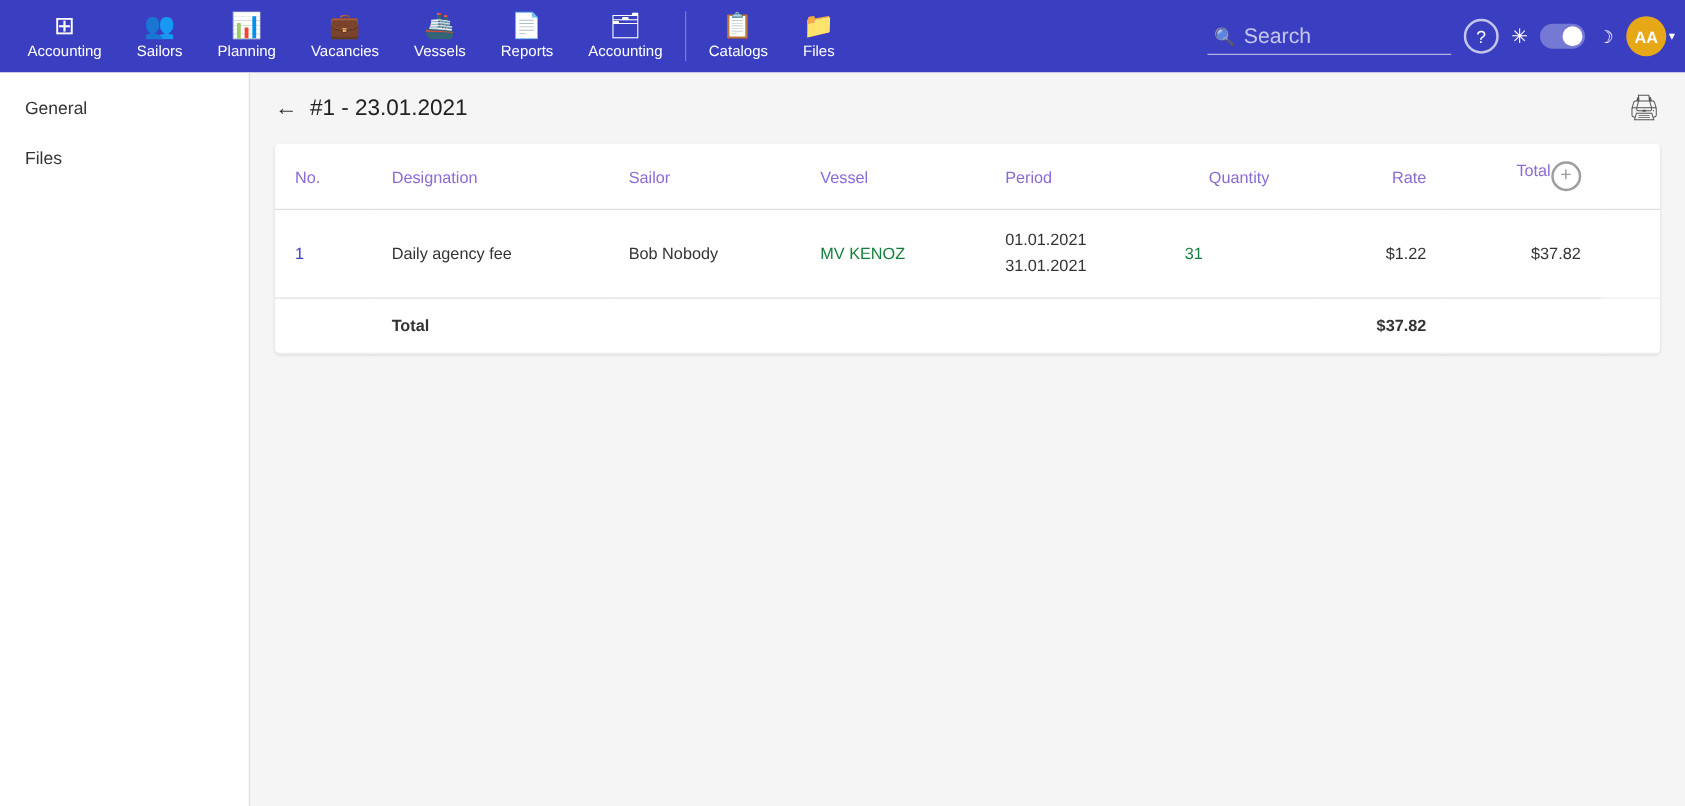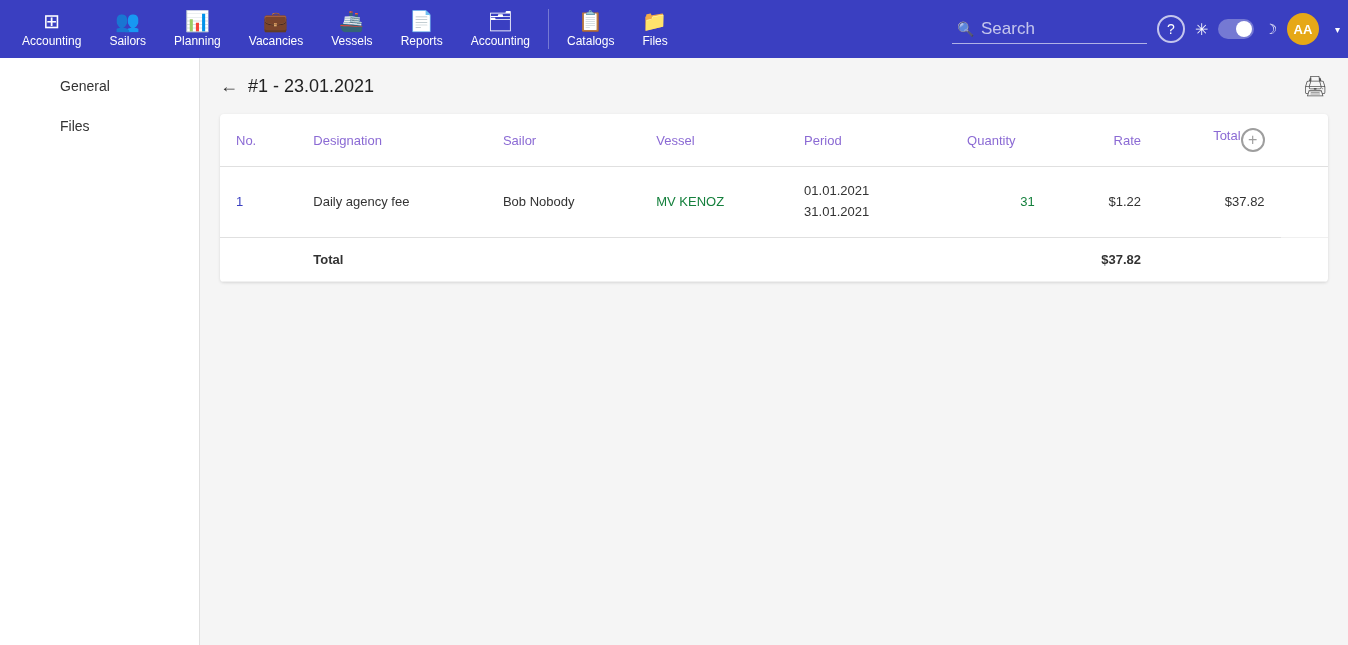--- a/index.html
+++ b/index.html
@@ -98,21 +98,21 @@
       border-radius: 50%;
       background: #e6a817;
       display: flex;
       align-items: center;
       justify-content: center;
       color: white;
       font-weight: bold;
       font-size: 13px;
       cursor: pointer;
     }
-    .user-dropdown { display: flex; align-items: center; gap: 16px; cursor: pointer; }
+    .user-dropdown { display: flex; align-items: center; gap: 2px; cursor: pointer; }
     .chevron-down { color: white; font-size: 10px; }
 
     
     .main-layout {
       display: flex;
       height: calc(645px - 58px);
     }
 
     
     .sidebar {
@@ -120,21 +120,20 @@
       background: white;
       border-right: 1px solid #e0e0e0;
       padding-top: 8px;
     }
     .sidebar-item {
       padding: 12px 20px;
       cursor: pointer;
       color: #333;
       font-size: 14px;
       border-radius: 0;
-      margin-left: 40px;
     }
     .sidebar-item.active {
       background: #eeeeee;
       font-weight: 500;
     }
 
     
     .content {
       flex: 1;
       padding: 16px 20px;
@@ -307,21 +306,21 @@
               <th style="text-align: right;"><span>Total</span><span style="float: right; width: 24px; height: 24px; border-radius: 50%; border: 2px solid rgb(158, 158, 158); display: inline-flex; align-items: center; justify-content: center; cursor: pointer; color: rgb(158, 158, 158); font-size: 16px; line-height: 1;">+</span></th>
             </tr>
         </thead>
         <tbody id="table-body">
         <tr>
     <td class="link">1</td>
     <td>Daily agency fee</td>
     <td>Bob Nobody</td>
     <td class="blue-link">MV KENOZ</td>
     <td class="period-cell">01.01.2021<br>31.01.2021</td>
-    <td class="blue-link" style="text-align:right;">31</td>
+    <td class="blue-link" style="text-align:left;">31</td>
     <td style="text-align:right;">$1.22</td>
     <td style="text-align:right;">$37.82</td>
     <td></td>
   </tr>
             <tr class="total-row">
   <td colspan="1"></td>
   <td colspan="1">Total</td>
   <td colspan="4"></td>
   <td style="text-align:right;">$37.82</td>
   <td></td>

